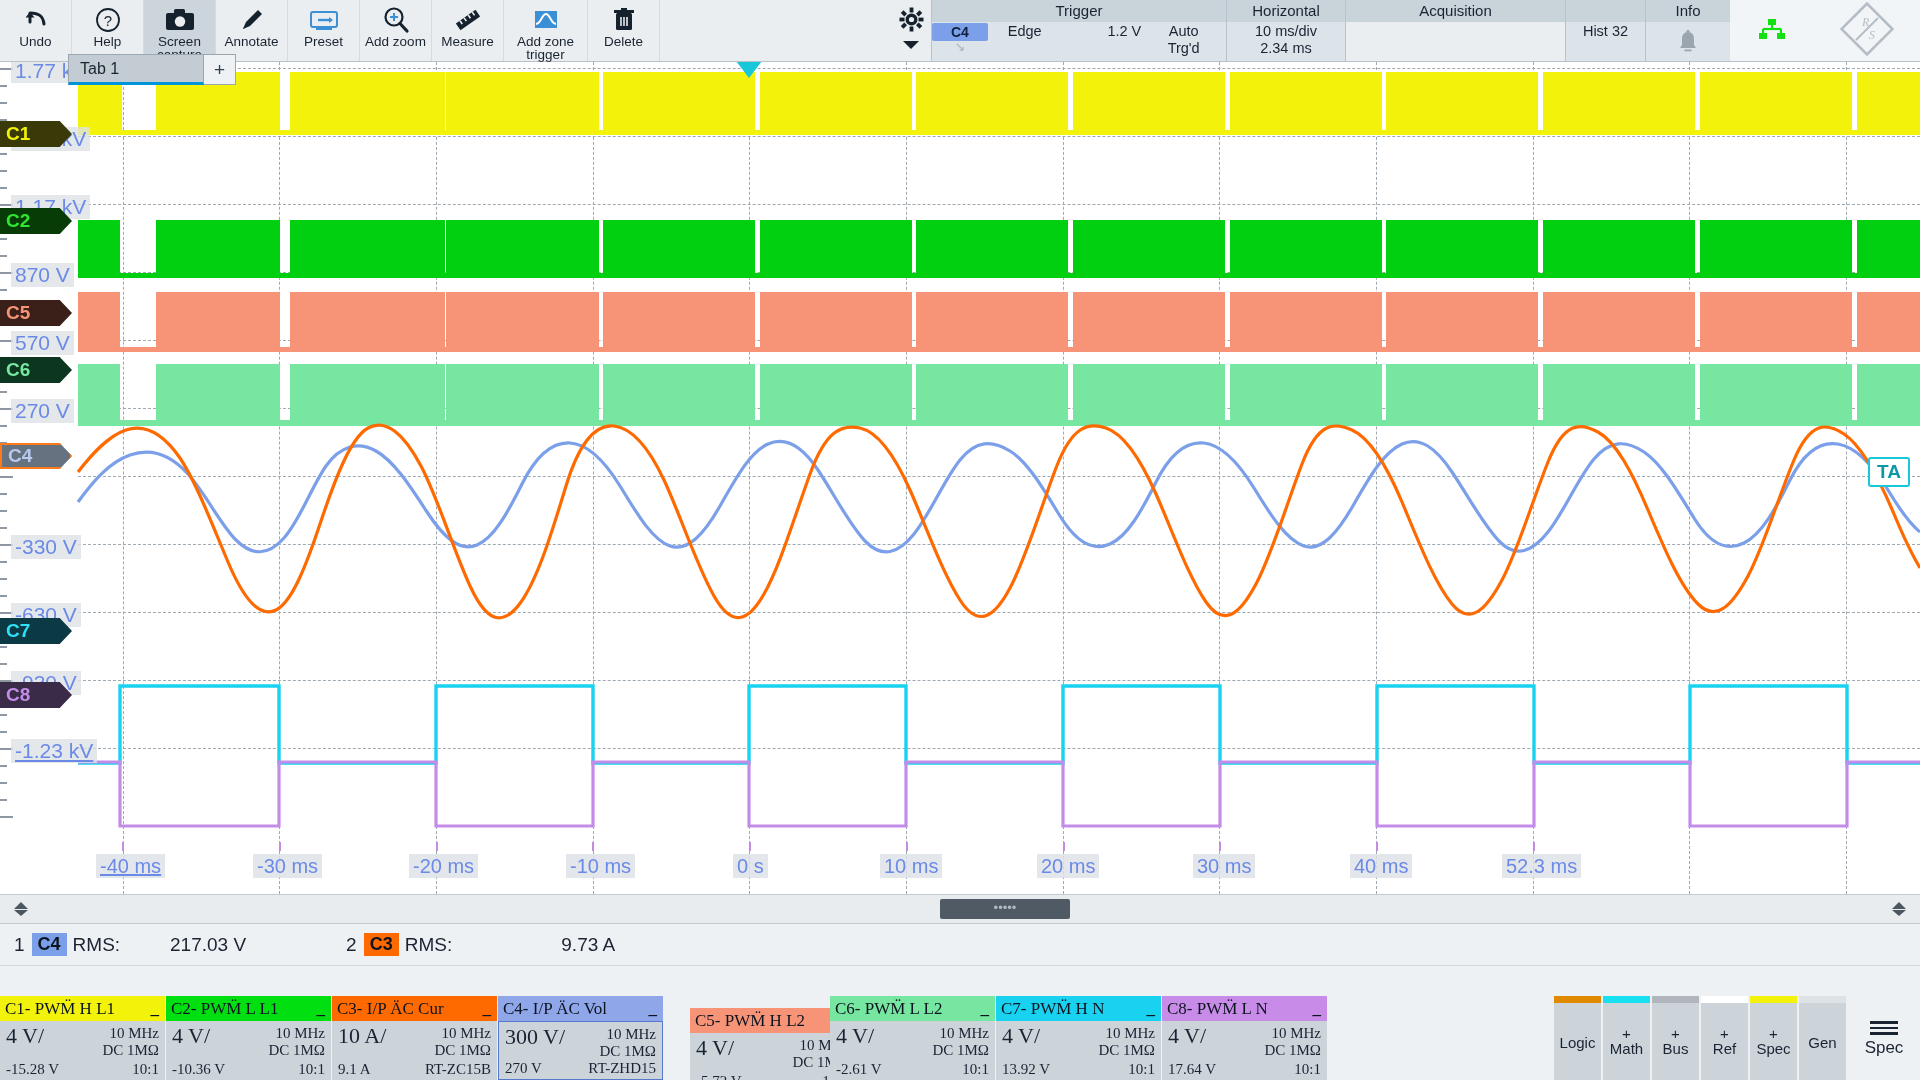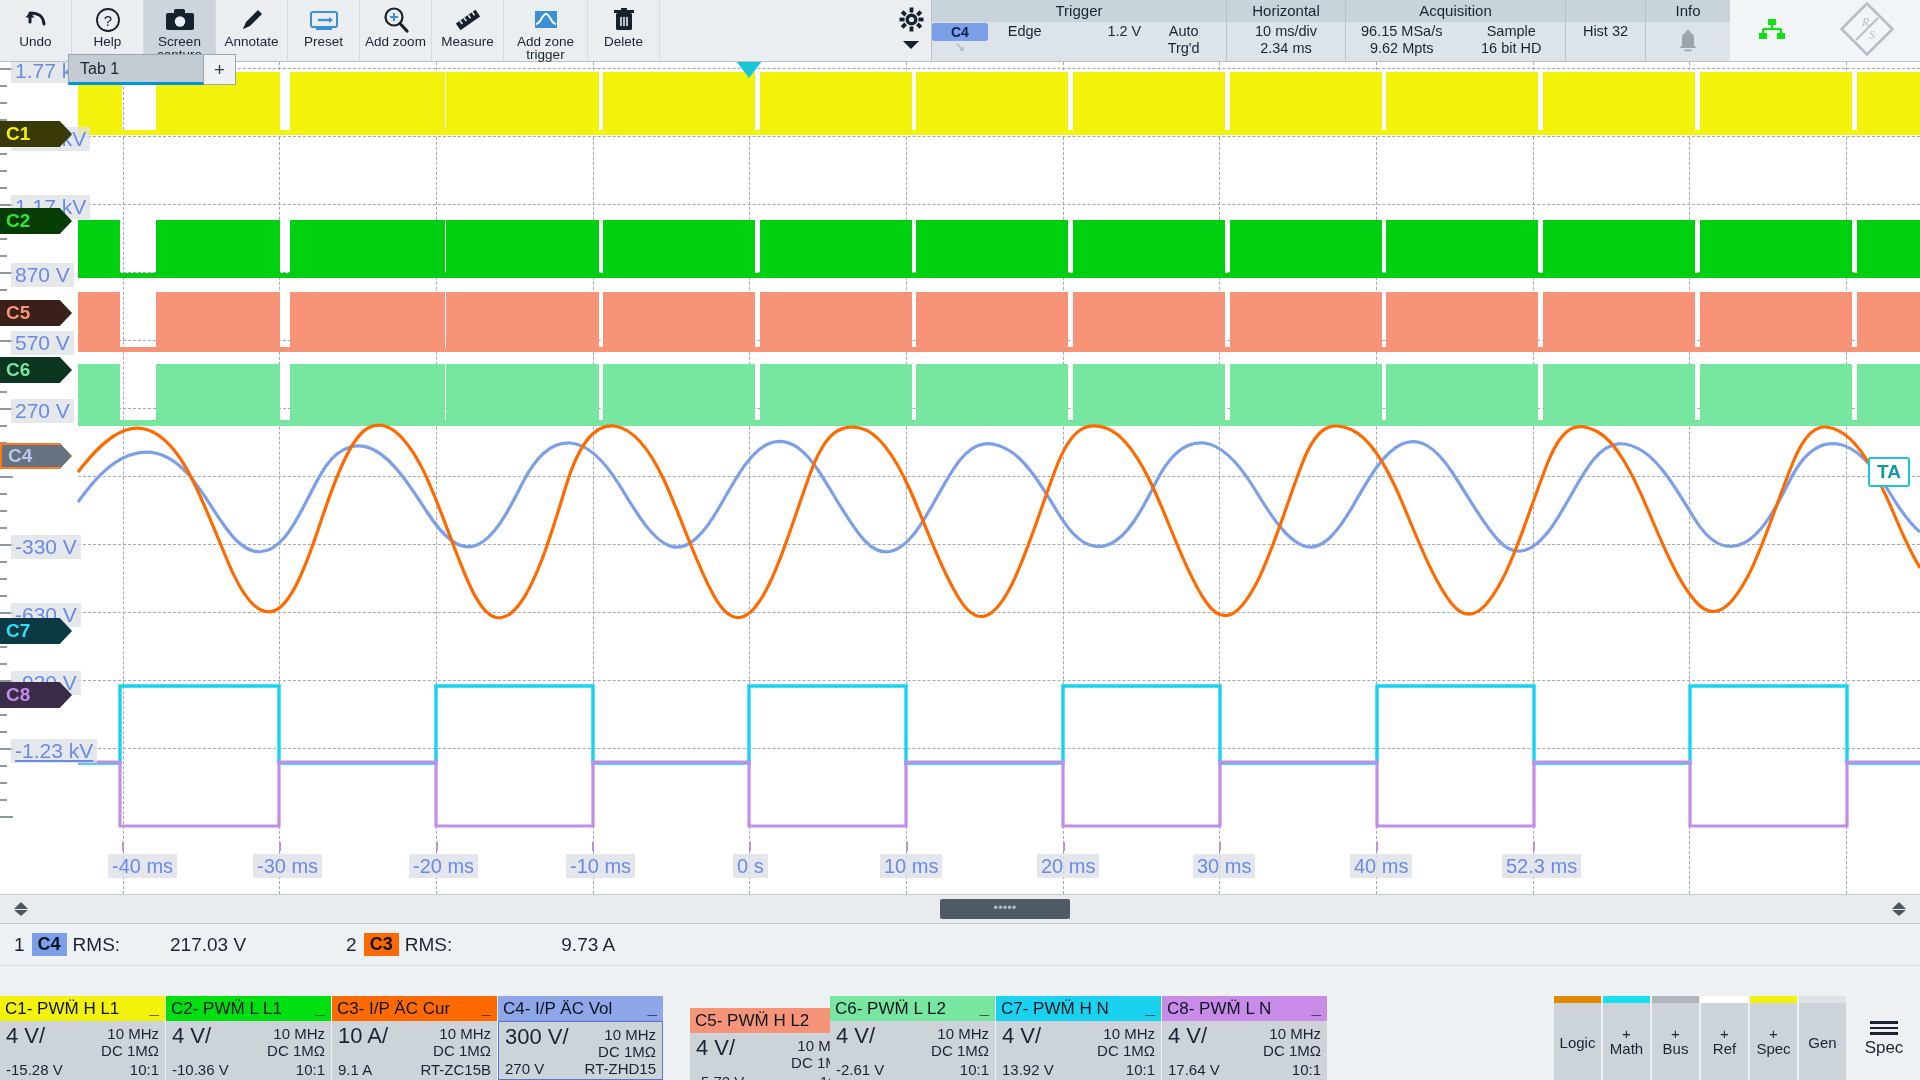--- a/index.html
+++ b/index.html
@@ -144,21 +144,21 @@
   }
   .midx { margin-left:14px; margin-right:7px; color:#1a2332; }
   .mchip {
     font-size:18px; font-weight:bold; padding:1px 6px; color:#0c1420;
     margin-right:6px; line-height:21px;
   }
   .mlbl { margin-right:8px; }
   .mval { display:inline-block; text-align:right; }
 
   
-  .chanrow { position:absolute; left:0; top:996px; width:1920px; height:84px; background:#eef1f4; }
+  .chanrow { position:absolute; left:0; top:996px; width:1920px; height:84px; background:#eef1f4;font-family:Liberation Serif, serif; }
   .chbox { position:absolute; top:0; width:165px; height:84px; }
   .chbox .ttl {
     height:25px; display:flex; align-items:center; justify-content:space-between;
     padding:0 6px 0 5px; font-size:17px; color:#0c1420; white-space:nowrap;
   }
   .chbox .ttl .und { font-size:17px; font-weight:bold; }
   .chbox .bd {
     height:59px; background:#ccd4da; position:relative; padding:0 5px;
   }
   .chbox.sel .bd { border:1.5px solid #5577cc; }
@@ -347,30 +347,20 @@
     <div class="body">
       <div class="statcol" style="width:100%;">
         <span>10 ms/div</span>
         <span>2.34 ms</span>
       </div>
     </div>
   </div>
 
   <div class="statgrp" style="width:220px;">
     <div class="hdr">Acquisition</div>
-    <div class="body">
-      <div class="statcol" style="width:112px;">
-        <span>96.15 MSa/s</span>
-        <span>9.62 Mpts</span>
-      </div>
-      <div class="statcol" style="width:108px;">
-        <span>Sample</span>
-        <span>16 bit HD</span>
-      </div>
-    </div>
   </div>
 
   <div class="statgrp" style="width:80px;">
     <div class="hdr">&nbsp;</div>
     <div class="body">
       <div class="statcol" style="width:100%;">
         <span>Hist 32</span>
         <span>&nbsp;</span>
       </div>
     </div>
@@ -651,21 +641,21 @@
   <div class="tmark" style="left:279px; top:780px;"></div>
   <div class="tmark" style="left:436px; top:780px;"></div>
   <div class="tmark" style="left:592px; top:780px;"></div>
   <div class="tmark" style="left:749px; top:780px;"></div>
   <div class="tmark" style="left:906px; top:780px;"></div>
   <div class="tmark" style="left:1063px; top:780px;"></div>
   <div class="tmark" style="left:1219px; top:780px;"></div>
   <div class="tmark" style="left:1376px; top:780px;"></div>
   <div class="tmark" style="left:1533px; top:780px;"></div>
 
-  <div class="tlab" style="left:108px;  top:792px;">-40 ms</div>
+  <div class="tlab" style="left:96px;  top:792px;text-decoration:underline;">-40 ms</div>
   <div class="tlab" style="left:253px; top:792px;">-30 ms</div>
   <div class="tlab" style="left:409px; top:792px;text-align:center;">-20 ms</div>
   <div class="tlab" style="left:566px; top:792px;">-10 ms</div>
   <div class="tlab" style="left:733px; top:792px;">0 s</div>
   <div class="tlab" style="left:880px; top:792px;">10 ms</div>
   <div class="tlab" style="left:1037px;top:792px;">20 ms</div>
   <div class="tlab" style="left:1193px;top:792px;">30 ms</div>
   <div class="tlab" style="left:1350px;top:792px;">40 ms</div>
   <div class="tlab" style="left:1502px;top:792px;">52.3 ms</div>
 </div>

